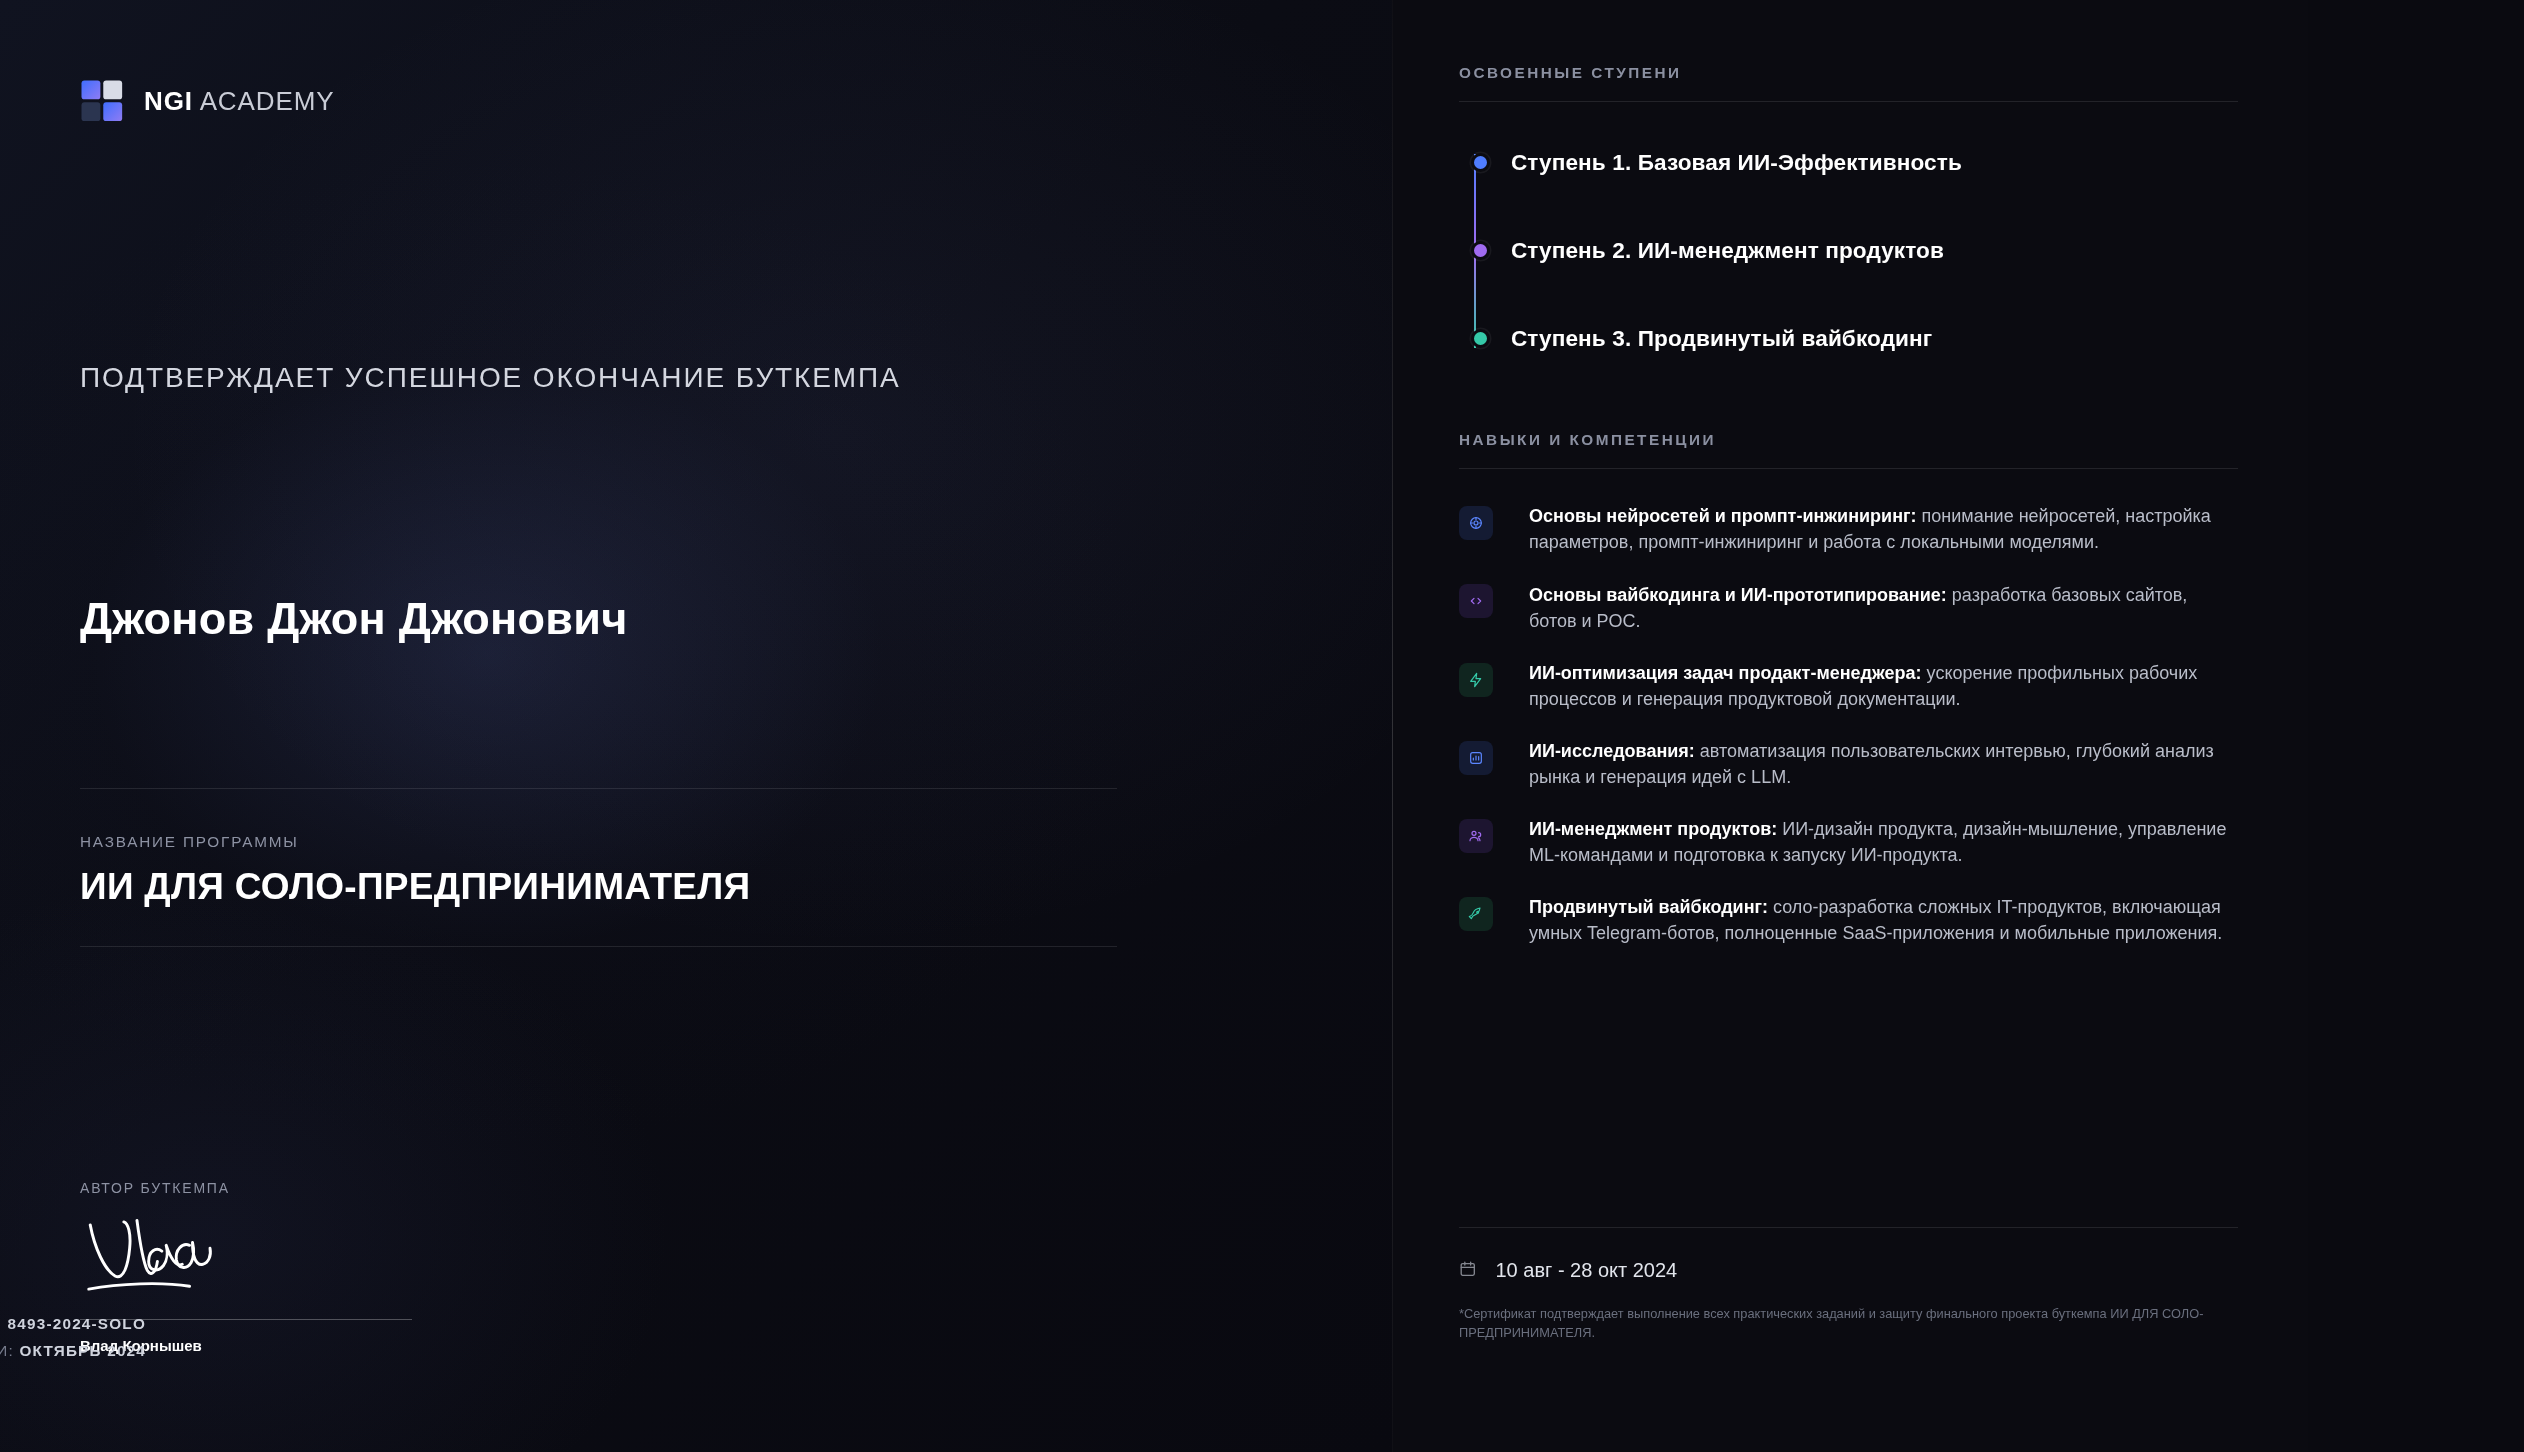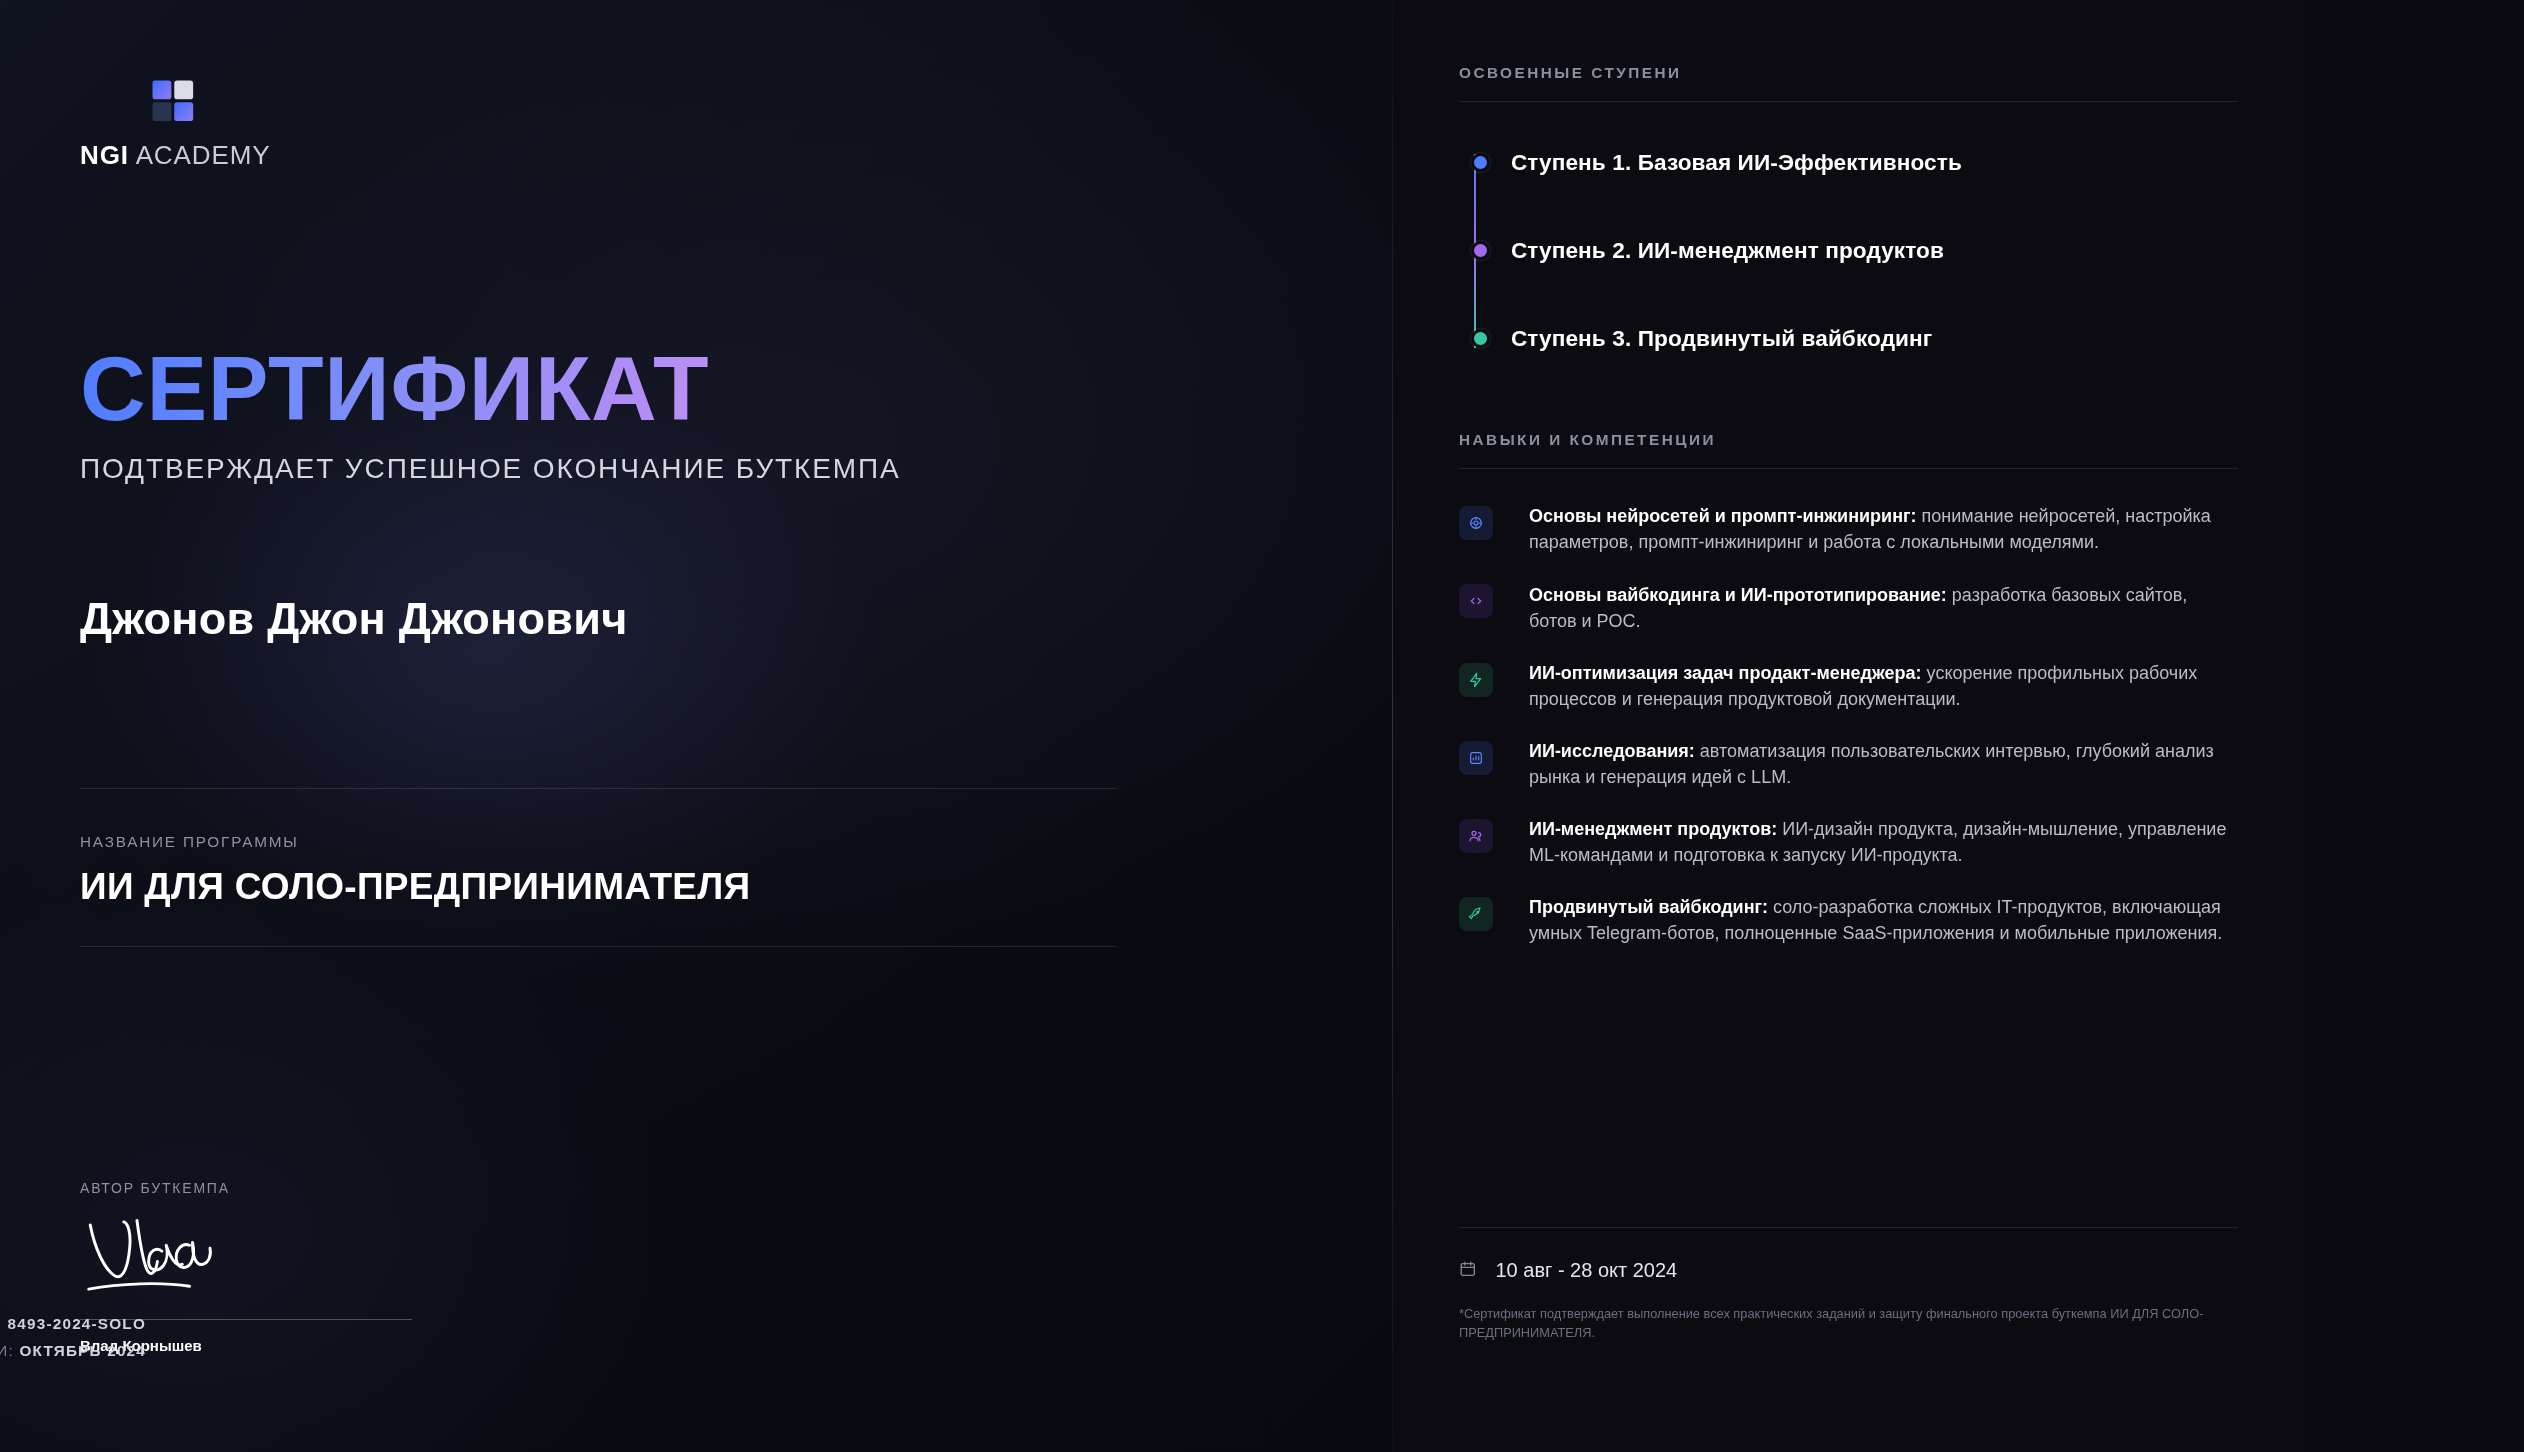--- a/index.html
+++ b/index.html
@@ -45,21 +45,20 @@
     background: linear-gradient(to bottom, rgba(255,255,255,0.02), rgba(255,255,255,0.16), rgba(255,255,255,0.02));
     z-index: 5;
   }
 
   
   .logo-row {
     position: absolute;
     top: 79px; left: 80px;
     display: flex; align-items: center; gap: 16px;
     z-index: 4;
-    flex-direction: column;
   }
   .logo-mark { width: 48px; height: 45px; display:block; }
   .logo-text {
     font-size: 26px; letter-spacing: 0.9px; font-weight: 700; color: #ffffff;
   }
   .logo-text .light { color: #c9ccd6; font-weight: 400; }
 
   
   .title-block { position: absolute; top: 343px; left: 80px; z-index: 4; }
   .cert-title {
@@ -241,21 +240,20 @@
           <rect x="2" y="2" width="26" height="26" rx="4" fill="url(#lg1)"></rect>
           <rect x="32" y="2" width="26" height="26" rx="4" fill="#d9dce6"></rect>
           <rect x="2" y="32" width="26" height="26" rx="4" fill="#2b3550"></rect>
           <rect x="32" y="32" width="26" height="26" rx="4" fill="url(#lg1)"></rect>
         </svg>
       </span>
       <span class="logo-text"><span>NGI</span><span class="light"> ACADEMY</span></span>
     </div>
 
     <div class="title-block">
-      <div class="cert-title">СЕРТИФИКАТ</div>
       <div class="cert-sub">ПОДТВЕРЖДАЕТ УСПЕШНОЕ ОКОНЧАНИЕ БУТКЕМПА</div>
     </div>
 
     <div class="recipient">Джонов Джон Джонович</div>
 
     <div class="rule r1"></div>
     <div class="prog-label">НАЗВАНИЕ ПРОГРАММЫ</div>
     <div class="prog-name">ИИ ДЛЯ СОЛО-ПРЕДПРИНИМАТЕЛЯ</div>
     <div class="rule r2"></div>
 

